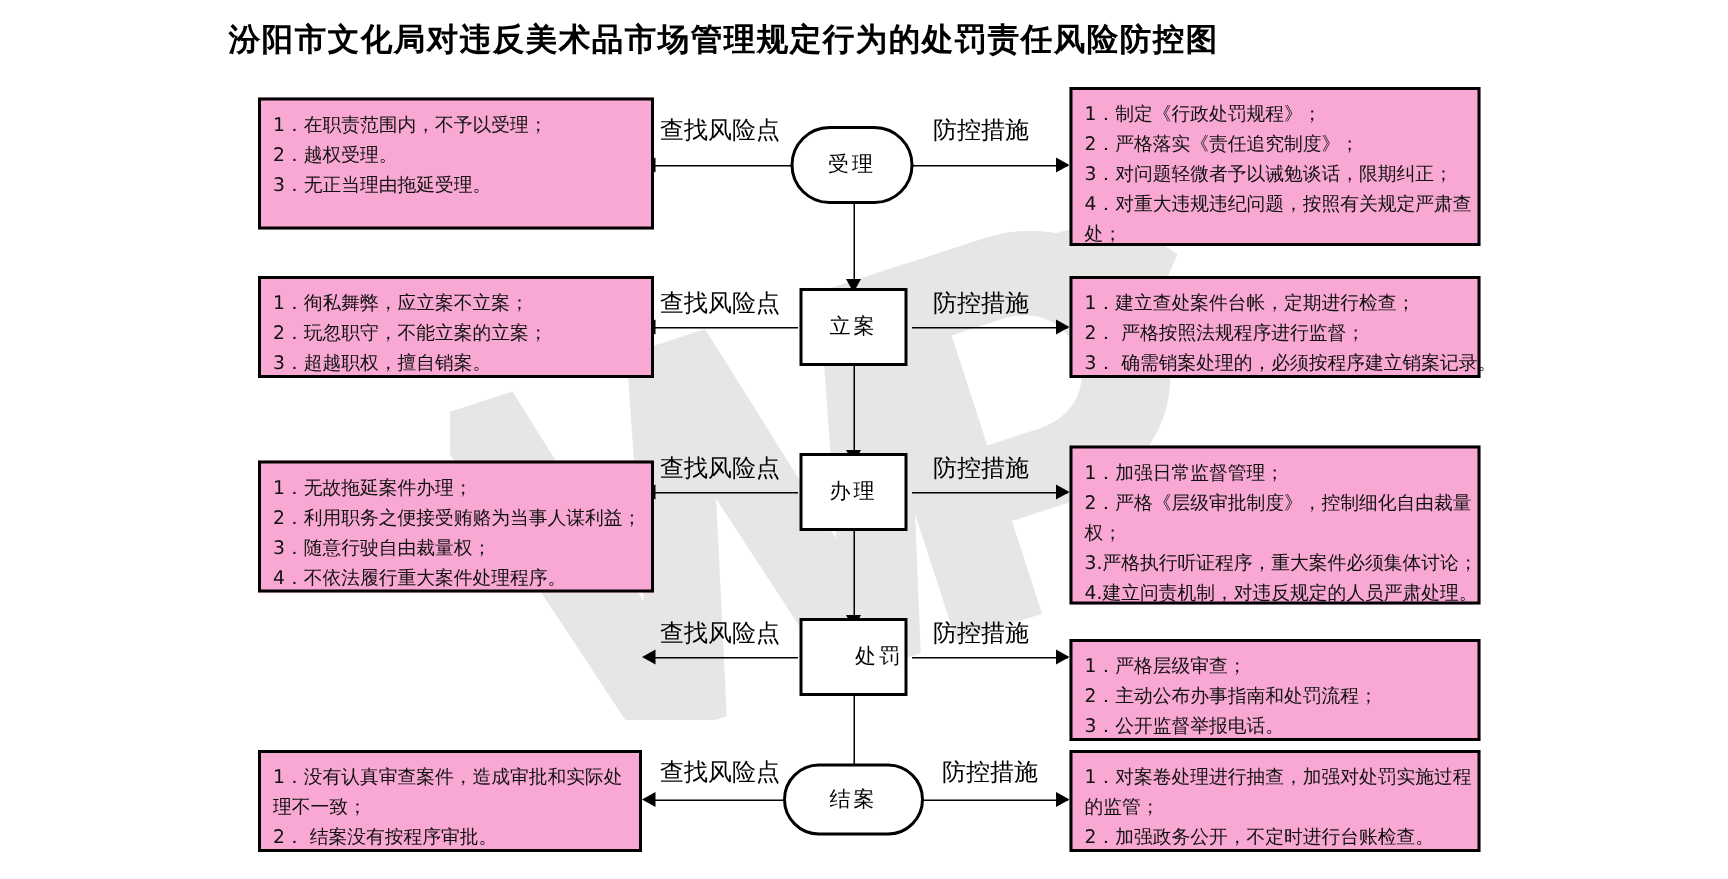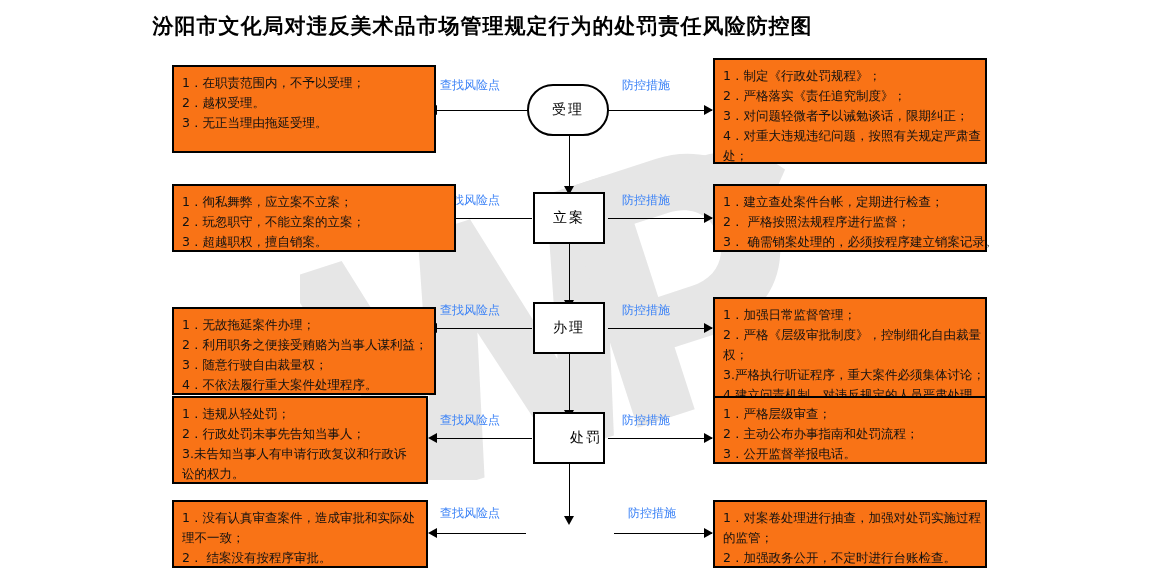--- a/index.html
+++ b/index.html
@@ -29,42 +29,42 @@
     font-weight:bold;font-size:21px;letter-spacing:1px;
     color:#000;z-index:5;white-space:nowrap;
   }
 
   
   .layer{position:absolute;left:0;top:0;width:1152px;height:586px;z-index:3;}
 
   
   .sidebox{
     position:absolute;box-sizing:border-box;
-    border:2px solid #000;background:#f97316;
+    border:2px solid #000;background:#f9a8d4;
     z-index:4;
     padding:6px 8px 4px 8px;
   }
   .sidebox .ln{
     font-size:12.5px;line-height:20px;color:#111;
     white-space:nowrap;
   }
 
   
   .node{
     position:absolute;box-sizing:border-box;
     border:2px solid #000;background:#ffffff;
     display:flex;align-items:center;justify-content:center;
     font-size:14px;color:#000;z-index:6;
     letter-spacing:2px;
   }
   .node.round{border-radius:26px;}
 
   
   .clabel{
-    position:absolute;font-size:12px;color:#3b82f6;
+    position:absolute;font-size:16px;color:#000000;
     white-space:nowrap;z-index:6;background:transparent;
   }
 
   
   .hline{position:absolute;height:0;border-top:1.6px solid #000;z-index:2;}
   .vline{position:absolute;width:0;border-left:1.6px solid #000;z-index:2;}
   .arrow-l{
     position:absolute;width:0;height:0;z-index:3;
     border-top:5px solid transparent;border-bottom:5px solid transparent;
     border-right:9px solid #000;
@@ -156,49 +156,46 @@
     </div>
     <div class="node round" style="left:527px;top:84px;width:82px;height:52px;">
       <span>受理</span>
     </div>
     <div class="node" style="left:533px;top:302px;width:72px;height:52px;">
       <span>办理</span>
     </div>
     <div class="node" style="left:533px;top:412px;width:72px;height:52px;padding-left:34px;">
       <span>处罚</span>
     </div>
+    <div class="node round" style="left:522px;top:509px;width:94px;height:48px;">
+      <span>结案</span>
+    </div>
   </div>
 
   <div class="layer">
 
     <div class="sidebox" style="left:172px;top:65px;width:264px;height:88px;">
       <div class="ln">1．在职责范围内，不予以受理；</div>
       <div class="ln">2．越权受理。</div>
       <div class="ln">3．无正当理由拖延受理。</div>
     </div>
 
-    <div class="sidebox" style="left:172px;top:184px;width:284px;height:68px;">
+    <div class="sidebox" style="left:172px;top:184px;width:264px;height:68px;">
       <div class="ln">1．徇私舞弊，应立案不立案；</div>
       <div class="ln">2．玩忽职守，不能立案的立案；</div>
       <div class="ln">3．超越职权，擅自销案。</div>
     </div>
 
     <div class="sidebox" style="left:172px;top:281px;width:264px;height:88px;margin-top:26px;">
       <div class="ln">1．无故拖延案件办理；</div>
       <div class="ln">2．利用职务之便接受贿赂为当事人谋利益；</div>
       <div class="ln">3．随意行驶自由裁量权；</div>
       <div class="ln">4．不依法履行重大案件处理程序。</div>
     </div>
 
-    <div class="sidebox" style="left:172px;top:396px;width:256px;height:88px;">
-      <div class="ln">1．违规从轻处罚；</div>
-      <div class="ln">2．行政处罚未事先告知当事人；</div>
-      <div class="ln">3.未告知当事人有申请行政复议和行政诉</div>
-      <div class="ln">讼的权力。</div>
-    </div>
 
     <div class="sidebox" style="left:172px;top:500px;width:256px;height:68px;">
       <div class="ln">1．没有认真审查案件，造成审批和实际处</div>
       <div class="ln">理不一致；</div>
       <div class="ln">2． 结案没有按程序审批。</div>
     </div>
   </div>
 
   <div class="layer">
 
@@ -217,21 +214,21 @@
     </div>
 
     <div class="sidebox" style="left:713px;top:272px;width:274px;height:106px;margin-top:25px;">
       <div class="ln">1．加强日常监督管理；</div>
       <div class="ln">2．严格《层级审批制度》，控制细化自由裁量</div>
       <div class="ln">权；</div>
       <div class="ln">3.严格执行听证程序，重大案件必须集体讨论；</div>
       <div class="ln">4.建立问责机制，对违反规定的人员严肃处理。</div>
     </div>
 
-    <div class="sidebox" style="left:713px;top:396px;width:274px;height:68px;">
+    <div class="sidebox" style="left:713px;top:426px;width:274px;height:68px;">
       <div class="ln">1．严格层级审查；</div>
       <div class="ln">2．主动公布办事指南和处罚流程；</div>
       <div class="ln">3．公开监督举报电话。</div>
     </div>
 
     <div class="sidebox" style="left:713px;top:500px;width:274px;height:68px;">
       <div class="ln">1．对案卷处理进行抽查，加强对处罚实施过程</div>
       <div class="ln">的监管；</div>
       <div class="ln">2．加强政务公开，不定时进行台账检查。</div>
     </div>

